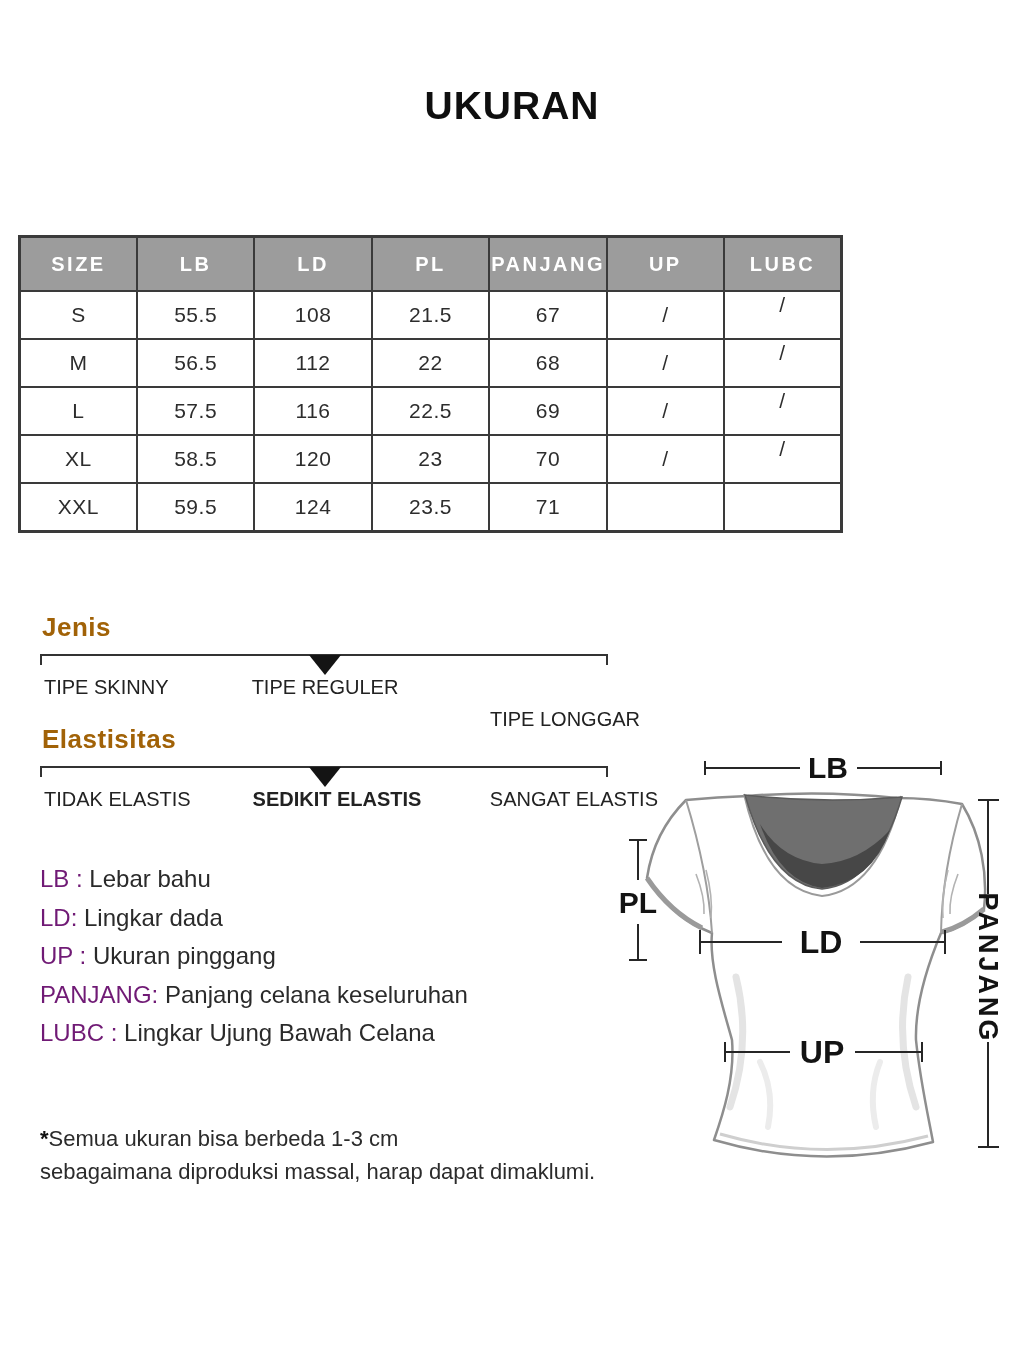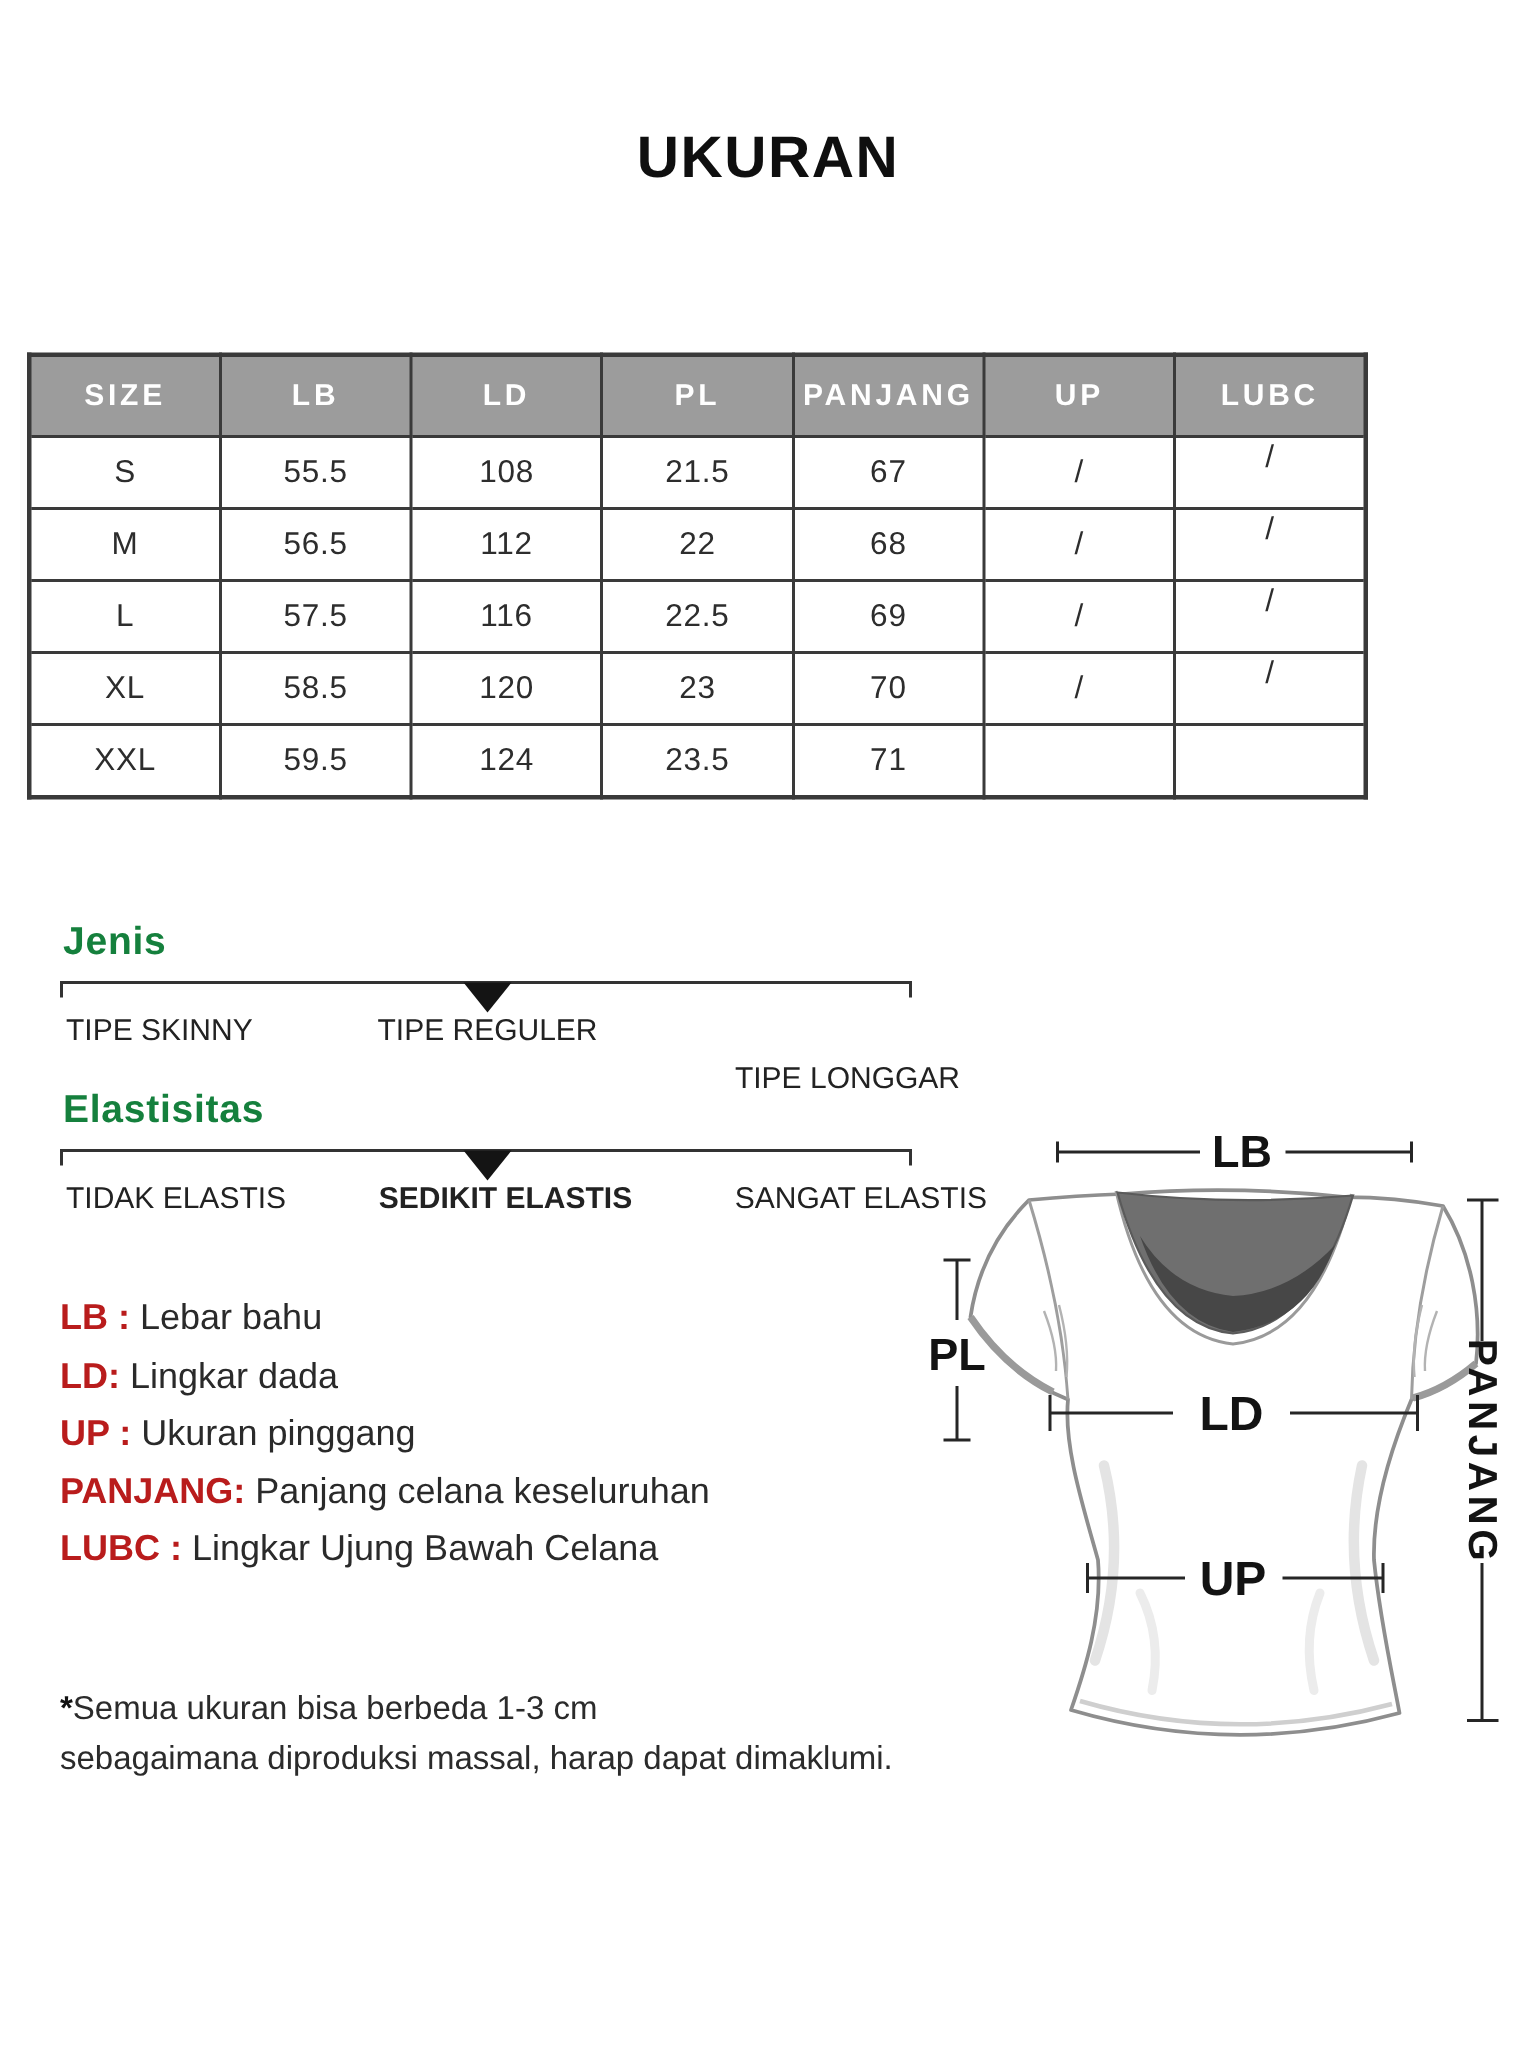--- a/index.html
+++ b/index.html
@@ -9,37 +9,37 @@
   }
 
   
   .title {
     position:absolute; top:84px; left:0; right:0; text-align:center;
     font-size:39px; font-weight:700; letter-spacing:1px; color:#0f0f0f;
   }
 
   
   table.size {
-    position:absolute; left:18px; top:235px; width:894px;
+    position:absolute; left:18px; top:235px; width:825px;
     border-collapse:collapse; table-layout:fixed; border:3px solid #3a3a3a;
   }
   table.size th {
     background:#9c9c9c; color:#ffffff; font-size:20px; font-weight:700;
     letter-spacing:2.5px; height:50px; border:2px solid #3a3a3a; text-align:center;
   }
   table.size td {
     background:#ffffff; color:#2d2d2d; font-size:21px; letter-spacing:.5px;
     height:44px; border:2px solid #3a3a3a; text-align:center; vertical-align:middle;
   }
   table.size td.lubc { vertical-align:top; line-height:24px; padding-top:1px; }
 
   
   .section-heading {
     position:absolute; left:42px; font-size:26px; font-weight:700;
-    letter-spacing:.5px; color:#15803d;
+    letter-spacing:.5px; color:#a16207;
   }
   .heading-jenis { top:612px; }
   .heading-elastisitas { top:724px; }
 
   
   .scale {
     position:absolute; left:40px; width:564px; height:9px;
     border-top:2px solid #333333; border-left:2px solid #333333; border-right:2px solid #333333;
   }
   .scale-jenis { top:654px; }
@@ -57,21 +57,21 @@
   .el { top:788px; }
   .pos-left   { left:30px;margin-left:14px; }
   .pos-center { left:325px; transform:translateX(-50%); }
   .pos-center2{ left:337px; transform:translateX(-50%);font-weight:bold; }
   .pos-right  { left:640px; transform:translateX(-100%);margin-top:32px; }
   .pos-right2 { left:658px; transform:translateX(-100%); }
 
   
   .legend { position:absolute; left:40px; top:860px; }
   .legend-item { display:block; height:38.6px; line-height:38.6px; font-size:24px; color:#2a2a2a; white-space:nowrap; }
-  .legend-item b { font-weight:700; color:#b91c1c; }
+  .legend-item b { font-weight:400; color:#701a75; }
 
   
   .note { position:absolute; left:40px; top:1122px; font-size:22px; line-height:33px; color:#2b2b2b; }
   .note b { font-weight:700; color:#111111; }
 
   
   .diagram { position:absolute; left:610px; top:742px; width:410px; height:432px; }
   .dim { stroke:#262626; stroke-width:2; fill:none; }
   .dimlabel { font-family:"Liberation Sans","DejaVu Sans",sans-serif; font-weight:700; fill:#131313; }
 </style>

